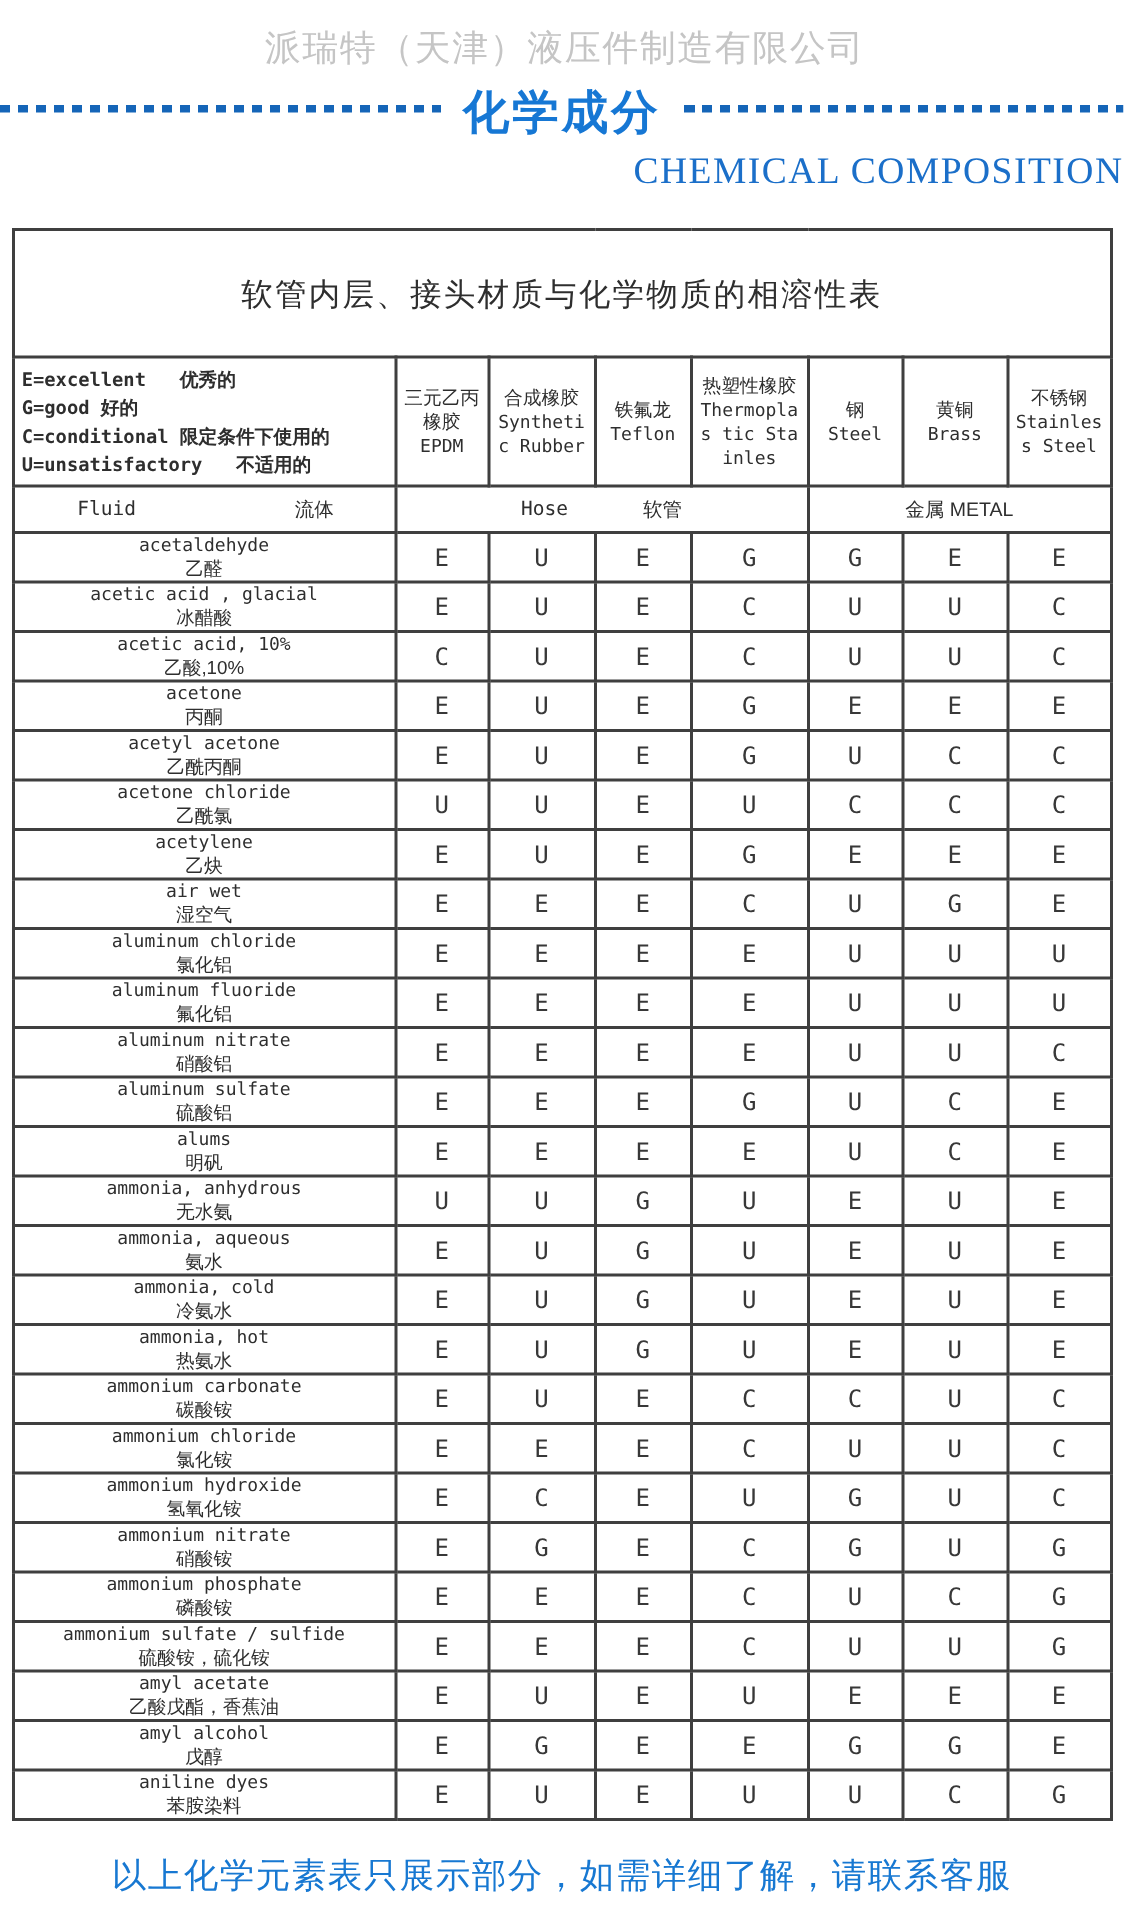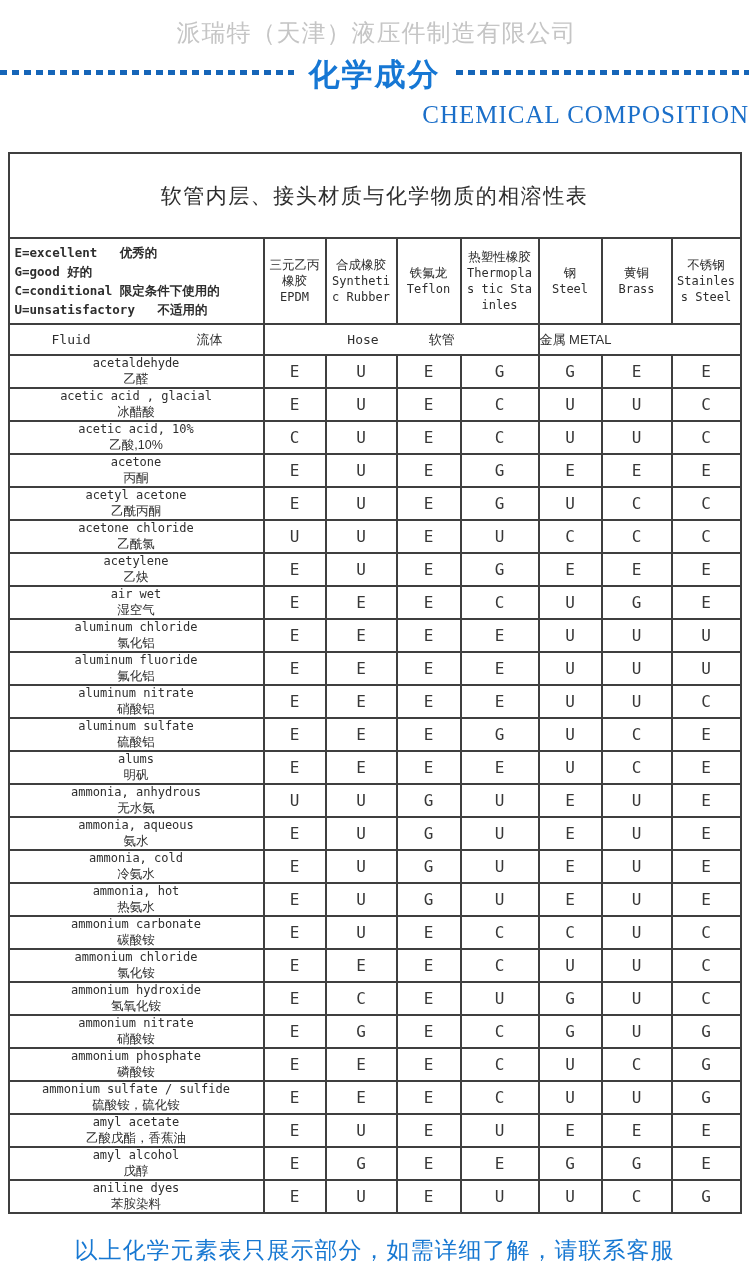--- a/index.html
+++ b/index.html
@@ -109,21 +109,21 @@
     padding: 0 40px 0 42px;
   }
   .hose-head-inner {
     display: flex;
     justify-content: center;
     align-items: center;
     gap: 50px;
   }
   .metal-head-inner {
     display: flex;
-    justify-content: flex-start;
+    justify-content: center;
     align-items: center;
   }
   .grp-en {
     font-family: "DejaVu Sans Mono", "Liberation Mono", monospace;
     font-size: 13px;
     color: #2e2e2e;
   }
   .grp-cn { font-size: 13px; color: #2e2e2e; }
 
   tr.data-row td { height: 31.6px; }

